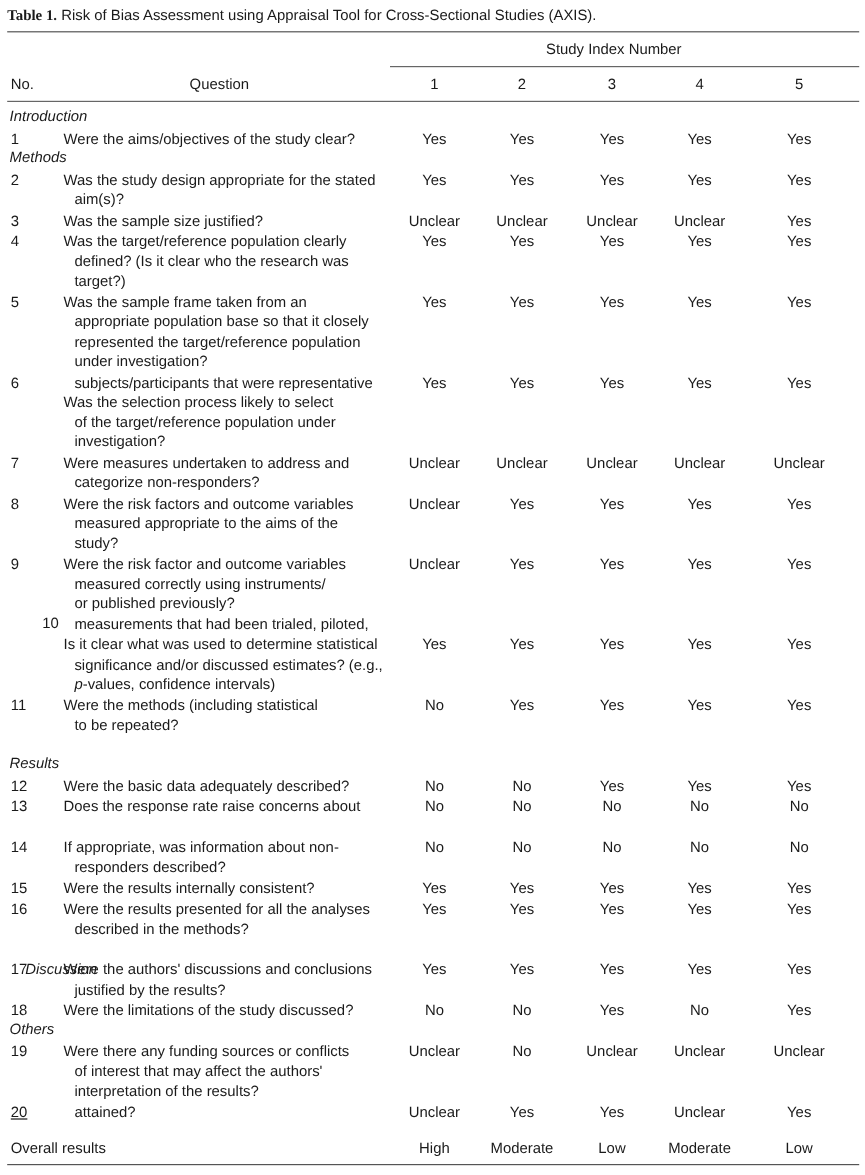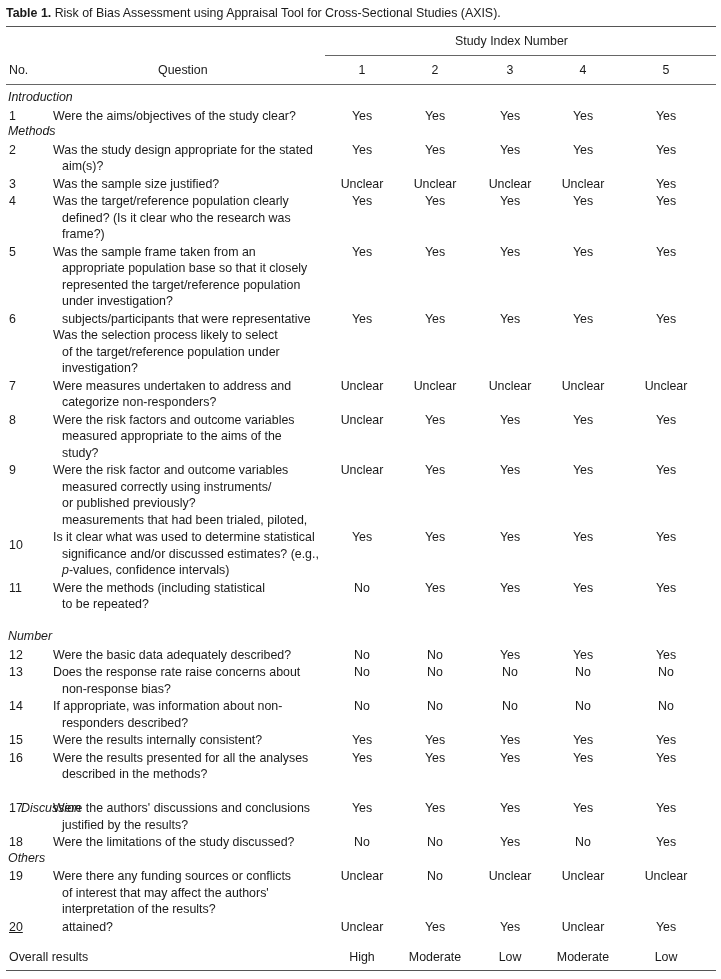--- a/index.html
+++ b/index.html
@@ -4,21 +4,21 @@
 <style>
   html, body { margin:0; padding:0; background:#ffffff; }
   body {
     width:721px; height:979px; overflow:hidden;
     font-family: "Liberation Sans", "DejaVu Sans", sans-serif;
     color:#1a1a1a; position:relative;
   }
   .caption {
     position:absolute; left:6px; top:6px; font-size:12.4px; white-space:nowrap;
   }
-  .caption b { font-weight:bold; }
+  .caption b { font-weight:bold;font-family:Liberation Serif, serif; }
   .rule { position:absolute; left:6px; width:710px; height:0; border-top:1.4px solid #555; }
   .rule.thin { border-top:1px solid #666; }
   .hdr { position:absolute; font-size:12.4px; white-space:nowrap; }
   .cell { position:absolute; font-size:12.4px; line-height:16.5px; }
   .num { left:9px; width:40px; }
   .q { left:53px; width:275px; }
   .q .line { display:block; }
   .q .cont { padding-left:9px; }
   .ans { width:70px; text-align:center; }
   .sec { position:absolute; left:8px; font-size:12.4px; font-style:italic; }
@@ -73,21 +73,21 @@
     </div>
     <div class="cell ans" style="top: 175.5px; left: 327px;">Unclear</div>
     <div class="cell ans" style="top: 175.5px; left: 400px;">Unclear</div>
     <div class="cell ans" style="top: 175.5px; left: 475px;">Unclear</div>
     <div class="cell ans" style="top: 175.5px; left: 548px;">Unclear</div>
     <div class="cell ans" style="top: 175.5px; left: 631px;">Yes</div>
     <div class="cell num" style="top: 193px;">4</div>
     <div class="cell q" style="top: 193px;">
       <span class="line">Was the target/reference population clearly</span>
       <span class="line cont">defined? (Is it clear who the research was</span>
-      <span class="line cont">frame?)</span>
+      <span class="line cont">target?)</span>
     </div>
     <div class="cell ans" style="top: 193px; left: 327px;">Yes</div>
     <div class="cell ans" style="top: 193px; left: 400px;">Yes</div>
     <div class="cell ans" style="top: 193px; left: 475px;">Yes</div>
     <div class="cell ans" style="top: 193px; left: 548px;">Yes</div>
     <div class="cell ans" style="top: 193px; left: 631px;">Yes</div>
     <div class="cell num" style="top: 243.5px;">5</div>
     <div class="cell q" style="top: 243.5px;">
       <span class="line">Was the sample frame taken from an</span>
       <span class="line cont">appropriate population base so that it closely</span>
@@ -137,55 +137,54 @@
       <span class="line">Were the risk factor and outcome variables</span>
       <span class="line cont">measured correctly using instruments/</span>
       <span class="line cont">or published previously?</span>
       <span class="line cont">measurements that had been trialed, piloted,</span>
     </div>
     <div class="cell ans" style="top: 462px; left: 327px;">Unclear</div>
     <div class="cell ans" style="top: 462px; left: 400px;">Yes</div>
     <div class="cell ans" style="top: 462px; left: 475px;">Yes</div>
     <div class="cell ans" style="top: 462px; left: 548px;">Yes</div>
     <div class="cell ans" style="top: 462px; left: 631px;">Yes</div>
-    <div class="cell num" style="top: 537px;">10</div>
+    <div class="cell num" style="top: 511px; text-align: right;">10</div>
     <div class="cell q" style="top: 529px;">
       <span class="line">Is it clear what was used to determine statistical</span>
       <span class="line cont">significance and/or discussed estimates? (e.g.,</span>
       <span class="line cont"><i>p</i>-values, confidence intervals)</span>
     </div>
     <div class="cell ans" style="top: 529px; left: 327px;">Yes</div>
     <div class="cell ans" style="top: 529px; left: 400px;">Yes</div>
     <div class="cell ans" style="top: 529px; left: 475px;">Yes</div>
     <div class="cell ans" style="top: 529px; left: 548px;">Yes</div>
     <div class="cell ans" style="top: 529px; left: 631px;">Yes</div>
     <div class="cell num" style="top: 579.5px;">11</div>
     <div class="cell q" style="top: 579.5px;">
       <span class="line">Were the methods (including statistical</span>
       <span class="line cont">to be repeated?</span>
     </div>
     <div class="cell ans" style="top: 579.5px; left: 327px;">No</div>
     <div class="cell ans" style="top: 579.5px; left: 400px;">Yes</div>
     <div class="cell ans" style="top: 579.5px; left: 475px;">Yes</div>
     <div class="cell ans" style="top: 579.5px; left: 548px;">Yes</div>
     <div class="cell ans" style="top: 579.5px; left: 631px;">Yes</div>
-    <div class="sec" style="top: 629px;">Number</div>
+    <div class="sec" style="top: 629px;">Results</div>
     <div class="cell num" style="top: 646.5px;">12</div>
     <div class="cell q" style="top: 646.5px;">
       <span class="line">Were the basic data adequately described?</span>
     </div>
     <div class="cell ans" style="top: 646.5px; left: 327px;">No</div>
     <div class="cell ans" style="top: 646.5px; left: 400px;">No</div>
     <div class="cell ans" style="top: 646.5px; left: 475px;">Yes</div>
     <div class="cell ans" style="top: 646.5px; left: 548px;">Yes</div>
     <div class="cell ans" style="top: 646.5px; left: 631px;">Yes</div>
     <div class="cell num" style="top: 664px;">13</div>
     <div class="cell q" style="top: 664px;">
       <span class="line">Does the response rate raise concerns about</span>
-      <span class="line cont">non-response bias?</span>
     </div>
     <div class="cell ans" style="top: 664px; left: 327px;">No</div>
     <div class="cell ans" style="top: 664px; left: 400px;">No</div>
     <div class="cell ans" style="top: 664px; left: 475px;">No</div>
     <div class="cell ans" style="top: 664px; left: 548px;">No</div>
     <div class="cell ans" style="top: 664px; left: 631px;">No</div>
     <div class="cell num" style="top: 698px;">14</div>
     <div class="cell q" style="top: 698px;">
       <span class="line">If appropriate, was information about non-</span>
       <span class="line cont">responders described?</span>

